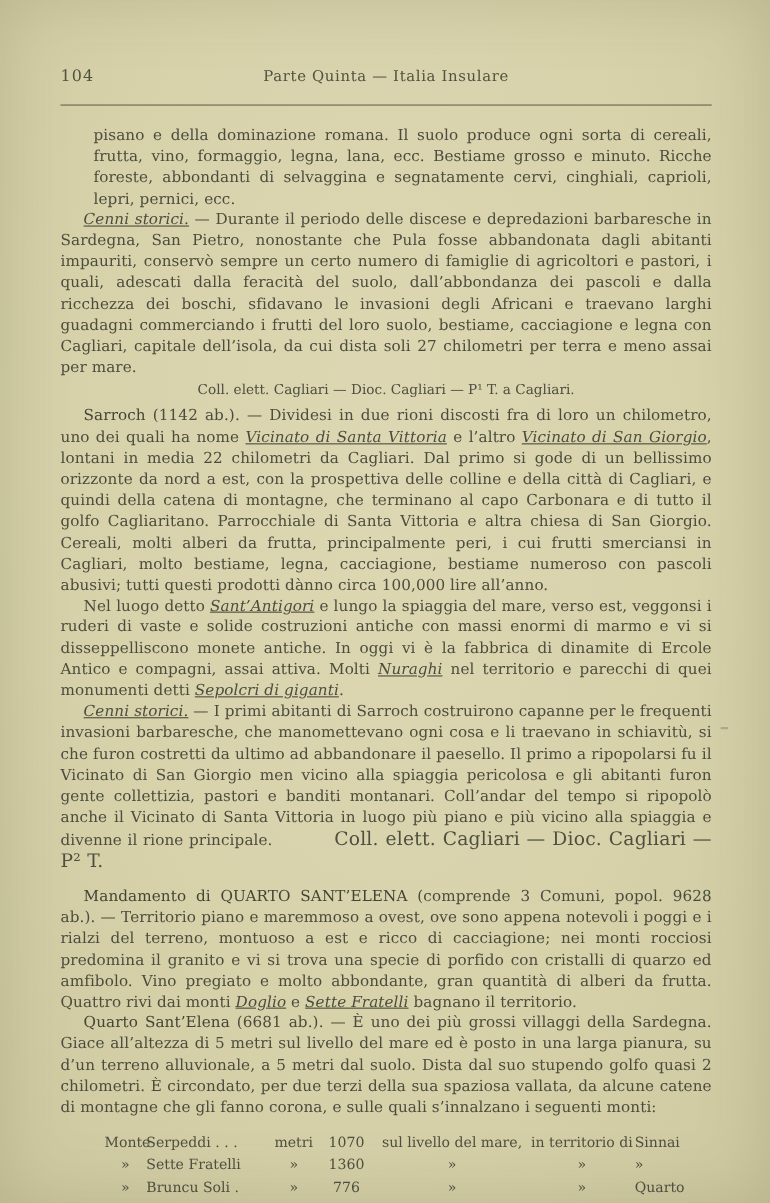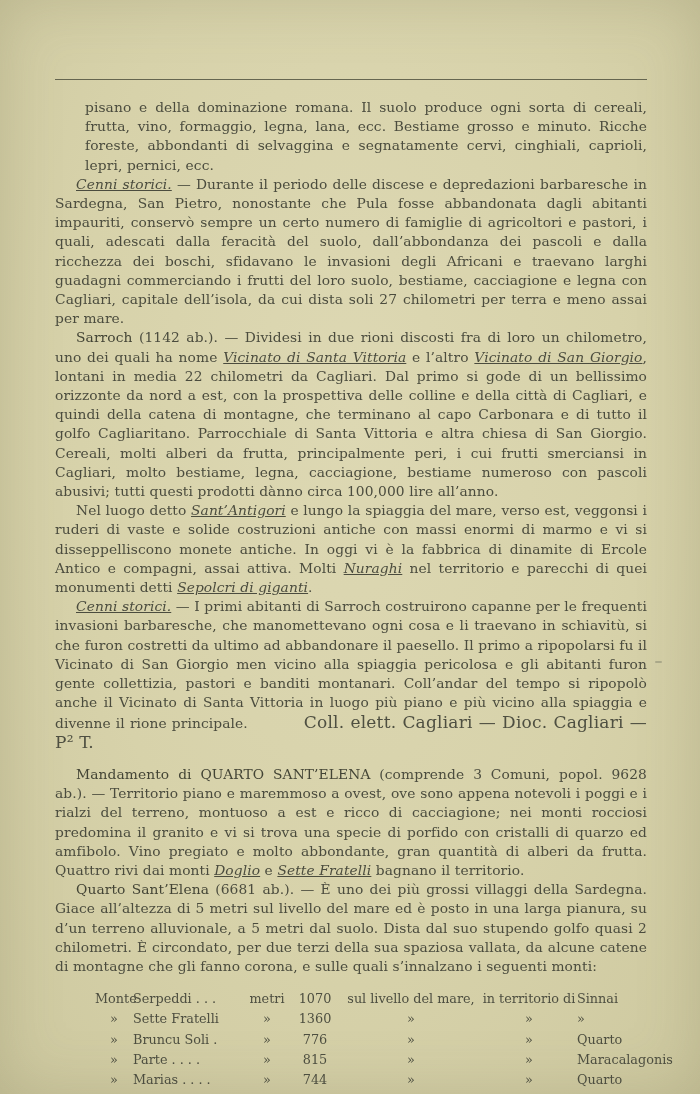--- a/index.html
+++ b/index.html
@@ -36,27 +36,33 @@
   .c0,.c2,.c3,.c4,.c5{text-align:center;}
   .c1,.c6{text-align:left;}
   .margin-mark{position:absolute;right:38px;top:661px;width:7px;height:2px;background:#8a8a72;opacity:0.55;border-radius:1px;}
 </style>
 </head>
 <body>
 
 <div class="page">
   <div class="content">
 
+    <div class="header">
+      <span class="pagenum">104</span>
+      <span class="running-title">Parte Quinta — Italia Insulare</span>
+      <span class="header-spacer"></span>
+    </div>
 
     <div class="rule"></div>
 
     <p class="body-p first"><span>pisano e della dominazione romana. Il suolo produce ogni sorta di cereali, frutta, vino, formaggio, legna, lana, ecc. Bestiame grosso e minuto. Ricche foreste, abbondanti di selvaggina e segnatamente cervi, cinghiali, caprioli, lepri, pernici, ecc.</span></p>
 
     <p class="body-p indent"><span class="it">Cenni storici.</span><span> — Durante il periodo delle discese e depredazioni barbaresche in Sardegna, San Pietro, nonostante che Pula fosse abbandonata dagli abitanti impauriti, conservò sempre un certo numero di famiglie di agricoltori e pastori, i quali, adescati dalla feracità del suolo, dall’abbondanza dei pascoli e dalla ricchezza dei boschi, sfidavano le invasioni degli Africani e traevano larghi guadagni commerciando i frutti del loro suolo, bestiame, cacciagione e legna con Cagliari, capitale dell’isola, da cui dista soli 27 chilometri per terra e meno assai per mare.</span></p>
 
+    <p class="colophon">Coll. elett. Cagliari — Dioc. Cagliari — P¹ T. a Cagliari.</p>
 
     <p class="body-p indent"><span class="bd">Sarroch</span><span> (1142 ab.). — Dividesi in due rioni discosti fra di loro un chilometro, uno dei quali ha nome </span><span class="it">Vicinato di Santa Vittoria</span><span> e l’altro </span><span class="it">Vicinato di San Giorgio</span><span>, lontani in media 22 chilometri da Cagliari. Dal primo si gode di un bellissimo orizzonte da nord a est, con la prospettiva delle colline e della città di Cagliari, e quindi della catena di montagne, che terminano al capo Carbonara e di tutto il golfo Cagliaritano. Parrocchiale di Santa Vittoria e altra chiesa di San Giorgio. Cereali, molti alberi da frutta, principalmente peri, i cui frutti smerciansi in Cagliari, molto bestiame, legna, cacciagione, bestiame numeroso con pascoli abusivi; tutti questi prodotti dànno circa 100,000 lire all’anno.</span></p>
 
     <p class="body-p indent"><span>Nel luogo detto </span><span class="it">Sant’Antigori</span><span> e lungo la spiaggia del mare, verso est, veggonsi i ruderi di vaste e solide costruzioni antiche con massi enormi di marmo e vi si disseppelliscono monete antiche. In oggi vi è la fabbrica di dinamite di Ercole Antico e compagni, assai attiva. Molti </span><span class="it">Nuraghi</span><span> nel territorio e parecchi di quei monumenti detti </span><span class="it">Sepolcri di giganti</span><span>.</span></p>
 
     <p class="body-p indent"><span class="it">Cenni storici.</span><span> — I primi abitanti di Sarroch costruirono capanne per le frequenti invasioni barbaresche, che manomettevano ogni cosa e li traevano in schiavitù, si che furon costretti da ultimo ad abbandonare il paesello. Il primo a ripopolarsi fu il Vicinato di San Giorgio men vicino alla spiaggia pericolosa e gli abitanti furon gente collettizia, pastori e banditi montanari. Coll’andar del tempo si ripopolò anche il Vicinato di Santa Vittoria in luogo più piano e più vicino alla spiaggia e divenne il rione principale.</span><span class="colo">Coll. elett. Cagliari — Dioc. Cagliari — P² T.</span></p>
 
     <p class="body-p indent mandamento"><span class="bd">Mandamento di QUARTO SANT’ELENA</span><span> (comprende 3 Comuni, popol. 9628 ab.). — Territorio piano e maremmoso a ovest, ove sono appena notevoli i poggi e i rialzi del terreno, montuoso a est e ricco di cacciagione; nei monti rocciosi predomina il granito e vi si trova una specie di porfido con cristalli di quarzo ed amfibolo. Vino pregiato e molto abbondante, gran quantità di alberi da frutta. Quattro rivi dai monti </span><span class="it">Doglio</span><span> e </span><span class="it">Sette Fratelli</span><span> bagnano il territorio.</span></p>
 
     <p class="body-p indent"><span class="bd">Quarto Sant’Elena</span><span> (6681 ab.). — È uno dei più grossi villaggi della Sardegna. Giace all’altezza di 5 metri sul livello del mare ed è posto in una larga pianura, su d’un terreno alluvionale, a 5 metri dal suolo. Dista dal suo stupendo golfo quasi 2 chilometri. È circondato, per due terzi della sua spaziosa vallata, da alcune catene di montagne che gli fanno corona, e sulle quali s’innalzano i seguenti monti:</span></p>

